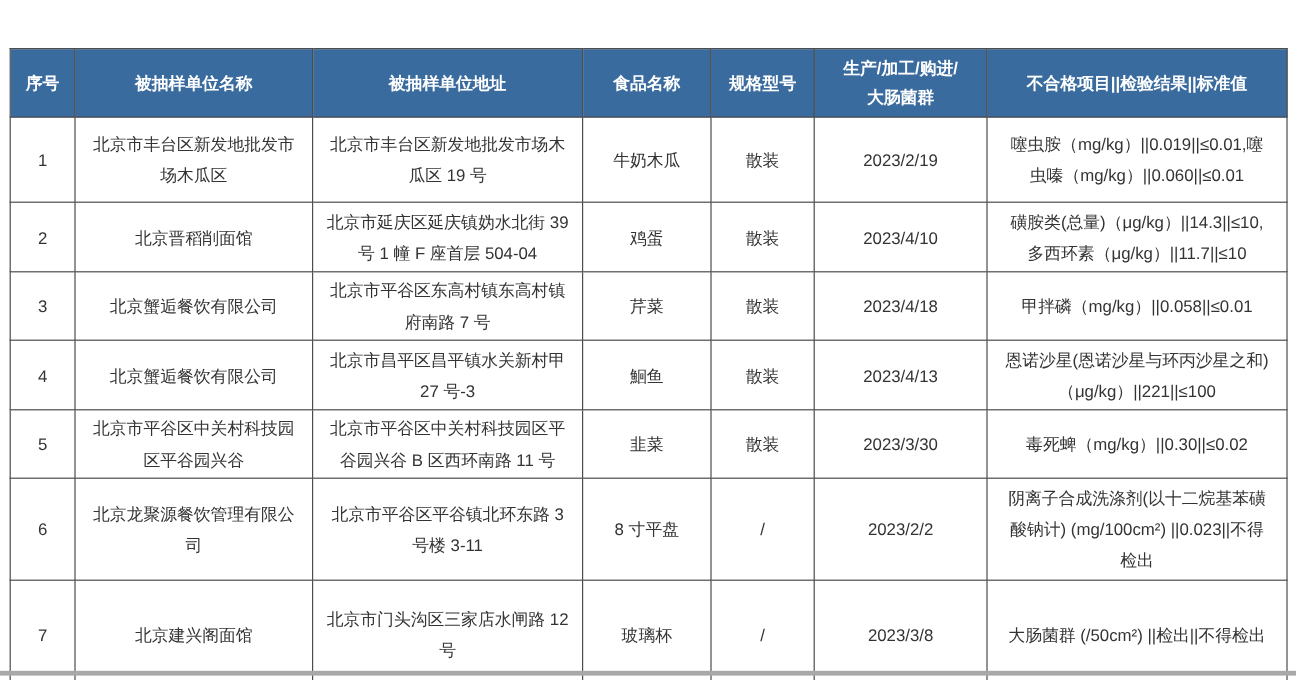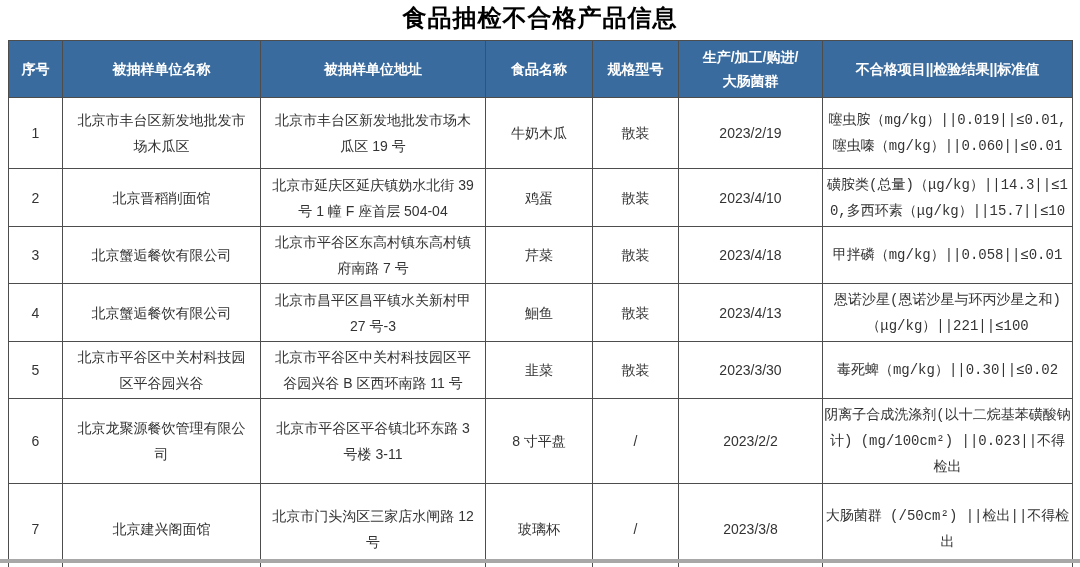--- a/index.html
+++ b/index.html
@@ -45,21 +45,21 @@
   table.report td {
     border: 1px solid #4d4d4d;
     font-size: 14px;
     color: #333333;
     text-align: center;
     vertical-align: middle;
     padding: 2px 9px;
     line-height: 26px;
     word-break: break-all;
   }
-  table.report td.result { padding: 2px 0; font-family: Liberation Mono, monospace; }
+  table.report td.result { padding: 2px 14px; }
 
   tbody tr:nth-child(1) { height: 71px; }
   tbody tr:nth-child(2) { height: 58px; }
   tbody tr:nth-child(3) { height: 54px; }
   tbody tr:nth-child(4) { height: 58px; }
   tbody tr:nth-child(5) { height: 50px; }
   tbody tr:nth-child(6) { height: 85px; }
   tbody tr:nth-child(7) { height: 90px; }
 
   .bottom-rule {
@@ -67,21 +67,20 @@
     left: 0; top: 559px;
     width: 1080px; height: 4px;
     background: #a8a8a8;
   }
 </style>
 </head>
 <body>
 
 <div class="page">
 
-  <h1 class="title">食品抽检不合格产品信息</h1>
 
   <table class="report">
     <colgroup>
       <col style="width:54px">
       <col style="width:198px">
       <col style="width:225px">
       <col style="width:107px">
       <col style="width:86px">
       <col style="width:144px">
       <col style="width:250px">
@@ -108,21 +107,21 @@
           <td>2023/2/19</td>
           <td class="result">噻虫胺（mg/kg）||0.019||≤0.01,噻虫嗪（mg/kg）||0.060||≤0.01</td>
         </tr>
         <tr>
           <td>2</td>
           <td>北京晋稻削面馆</td>
           <td>北京市延庆区延庆镇妫水北街 39 号 1 幢 F 座首层 504-04</td>
           <td>鸡蛋</td>
           <td>散装</td>
           <td>2023/4/10</td>
-          <td class="result">磺胺类(总量)（μg/kg）||14.3||≤10,多西环素（μg/kg）||15.7||≤10</td>
+          <td class="result">磺胺类(总量)（μg/kg）||14.3||≤10,多西环素（μg/kg）||11.7||≤10</td>
         </tr>
         <tr>
           <td>3</td>
           <td>北京蟹逅餐饮有限公司</td>
           <td>北京市平谷区东高村镇东高村镇府南路 7 号</td>
           <td>芹菜</td>
           <td>散装</td>
           <td>2023/4/18</td>
           <td class="result">甲拌磷（mg/kg）||0.058||≤0.01</td>
         </tr>

